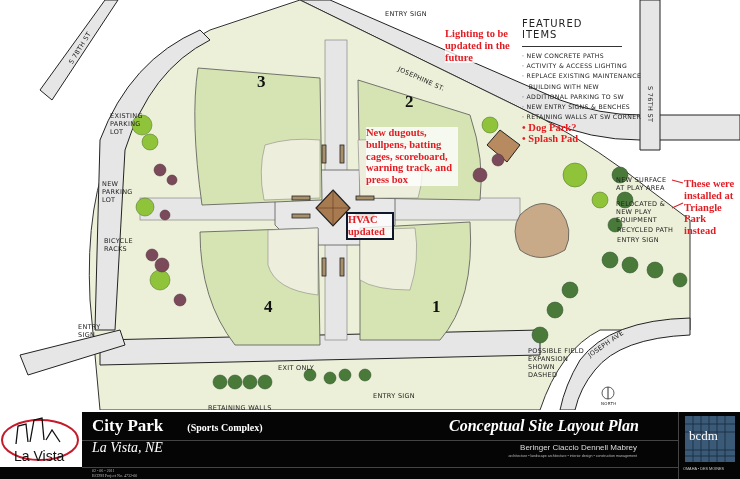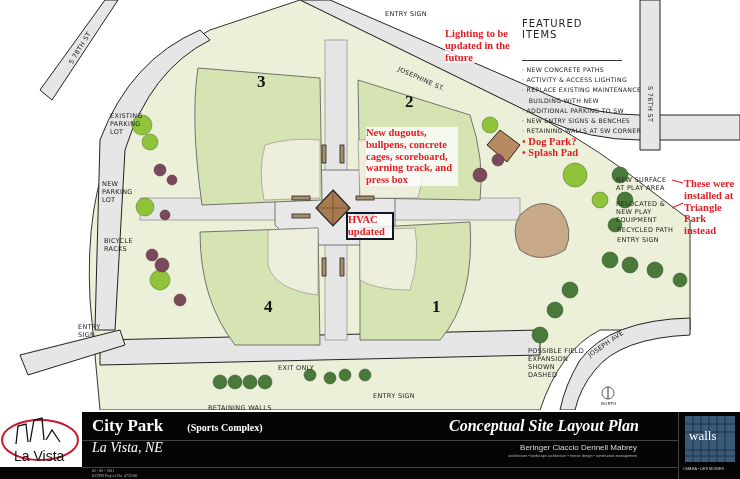--- a/index.html
+++ b/index.html
@@ -5,21 +5,21 @@
   *{box-sizing:border-box;margin:0;padding:0}
   html,body{width:740px;height:479px;overflow:hidden;background:#fff}
   body{position:relative;font-family:"Liberation Sans",sans-serif}
   #plan{position:absolute;left:0;top:0;width:740px;height:410px;background:#fff;overflow:hidden}
   #plan svg{position:absolute;left:0;top:0}
   .hand{font-family:"DejaVu Sans",sans-serif;font-size:6.5px;color:#222;letter-spacing:.3px;position:absolute;line-height:1.25;text-transform:uppercase}
   .red{position:absolute;color:#e21d24;font-family:"Liberation Serif",serif;font-weight:bold;line-height:1.12}
   .note-box{background:rgba(255,255,255,.78)}
   .field-num{position:absolute;font-family:"Liberation Serif",serif;font-weight:bold;font-size:17px;color:#111}
   .featured{position:absolute;left:522px;top:18px;width:200px}
-  .featured .title{font-family:"DejaVu Sans",sans-serif;font-size:10px;letter-spacing:1px;color:#222;border-bottom:1px solid #333;padding-bottom:20px;width:100px;text-transform:uppercase}
+  .featured .title{font-family:"DejaVu Sans",sans-serif;font-size:10px;letter-spacing:1px;color:#222;border-bottom:1px solid #333;padding-bottom:6px;width:100px;text-transform:uppercase}
   .featured ul{list-style:none;margin-top:4px}
   .featured li{font-family:"DejaVu Sans",sans-serif;font-size:6.2px;color:#222;line-height:10.2px;text-transform:uppercase;letter-spacing:.3px}
   .featured li.red-item{font-family:"Liberation Serif",serif;font-weight:bold;font-size:10.5px;color:#e21d24;text-transform:none;letter-spacing:0;line-height:11px}
   #titleblock{position:absolute;left:0;top:412px;width:740px;height:67px;background:#050505}
   .tb-logo{position:absolute;left:0;top:0;width:82px;height:55px;background:#ffffff}
   .tb-logo-text{position:absolute;left:14px;top:36px;font-size:14px;color:#111;font-family:"Liberation Sans",sans-serif}
   .tb-divider{position:absolute;background:#444}
   .tb-title{position:absolute;left:92px;top:4px;color:#fff;font-family:"Liberation Serif",serif;font-weight:bold;font-size:17px}
   .tb-sub{font-size:10px;margin-left:24px}
   .tb-city{position:absolute;left:92px;top:28px;color:#fff;font-family:"Liberation Serif",serif;font-style:italic;font-size:14px}
@@ -168,21 +168,21 @@
       <li>&nbsp;&nbsp;&nbsp;<span>building with new</span></li>
       <li>· <span>Additional parking to SW</span></li>
       <li>· <span>New entry signs &amp; benches</span></li>
       <li>· <span>Retaining walls at SW corner</span></li>
       <li class="red-item">• <span>Dog Park?</span></li>
       <li class="red-item">• <span>Splash Pad</span></li>
     </ul>
   </div>
 
   <div class="red note-box" style="left:445px;top:28px;width:70px;font-size:10.5px">Lighting to be updated in the future</div>
-  <div class="red note-box" style="left:366px;top:127px;width:92px;font-size:10.5px">New dugouts, bullpens, concrete cages, scoreboard, warning track, and press box</div>
+  <div class="red note-box" style="left:366px;top:127px;width:92px;font-size:10.5px">New dugouts, bullpens, batting cages, scoreboard, warning track, and press box</div>
   <div class="red note-box" style="left:346px;top:212px;width:48px;font-size:10.5px;border:2px solid #0f172a">HVAC updated</div>
   <div class="red" style="left:684px;top:178px;width:56px;font-size:10.5px">These were installed at Triangle Park instead</div>
 </div>
 
 <div id="titleblock">
   <div class="tb-logo">
     <svg width="82" height="55" viewBox="0 0 82 55">
       <ellipse cx="40" cy="28" rx="38" ry="20" fill="none" stroke="#c41a2a" stroke-width="2"></ellipse>
       <path d="M 16 32 L 18 14 L 26 12 L 28 30 M 30 30 L 34 8 L 42 6 L 44 28 M 46 28 L 52 18 L 60 30" fill="none" stroke="#111" stroke-width="1.3"></path>
     </svg>
@@ -201,16 +201,16 @@
   <div class="tb-firm">Beringer Ciaccio Dennell Mabrey</div>
   <div class="tb-disc">architecture  •  landscape architecture  •  interior design  •  construction management</div>
   <div class="tb-bcdm">
     <svg width="61" height="67" viewBox="0 0 61 67">
       <rect x="6" y="4" width="50" height="46" fill="#3a5a78"></rect>
       <g stroke="#1a2a3a" stroke-width=".8">
         <path d="M 6 12 H 56 M 6 20 H 56 M 6 38 H 56 M 6 44 H 56"></path>
         <path d="M 14 4 V 50 M 22 4 V 50 M 30 4 V 50 M 38 4 V 50 M 46 4 V 50"></path>
       </g>
     </svg>
-    <div class="tb-bcdm-name">walls</div>
+    <div class="tb-bcdm-name">bcdm</div>
     <div class="tb-bcdm-loc">OMAHA • DES MOINES</div>
   </div>
 </div>
 
 </body></html>

